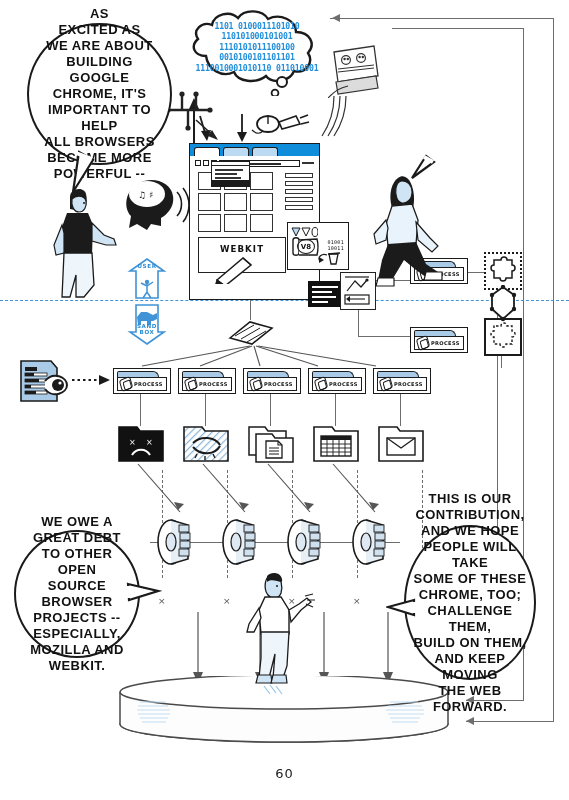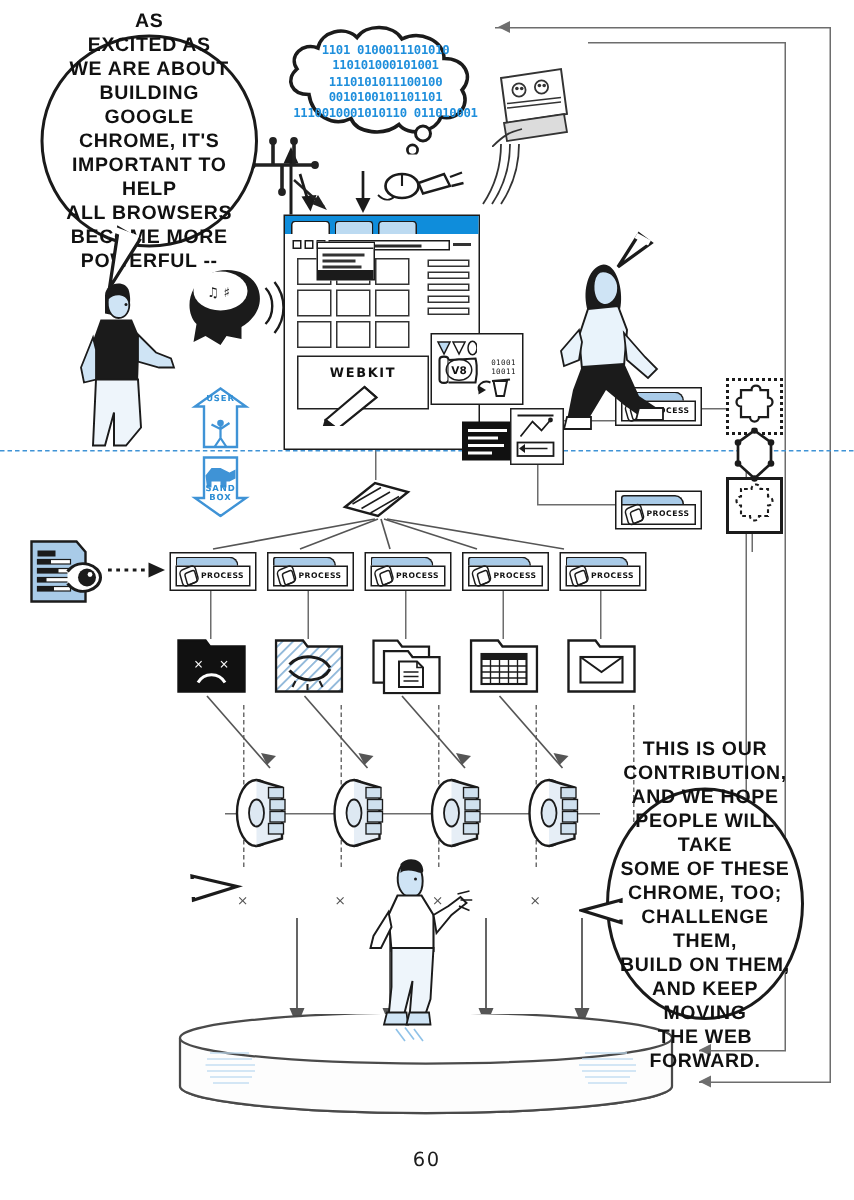--- a/index.html
+++ b/index.html
@@ -193,21 +193,21 @@
     font-size: 7px; font-weight: 700; color: #111;
   }
   #v8card .bits {
     position: absolute; right: 4px; top: 16px; font-size: 5px;
     color: #111; line-height: 6px; font-family: "DejaVu Sans Mono", monospace;
     letter-spacing: .3px;
   }
 
   
   #cloud {
-    position: absolute; left: 186px; top: 15px; width: 136px; height: 88px;
+    position: absolute; left: 186px; top: 8px; width: 136px; height: 88px;
     z-index: 18;
   }
   #cloud .cloudtext {
     position: absolute; left: 9px; top: 13px; width: 124px;
     font-family: "DejaVu Sans Mono", monospace;
     font-size: 8.2px; line-height: 10.4px;
     color: #1f8fdc; font-weight: 700; letter-spacing: -0.2px;
     overflow: hidden; height: 66px; text-align: center;
   }
 
@@ -772,20 +772,30 @@
       <line x1="272" y1="42" x2="302" y2="42"></line>
         <line x1="274" y1="46" x2="300" y2="46"></line>
     </g>
     <g stroke="#8fc2e8" stroke-width="1.1">
       <line x1="146" y1="10" x2="152" y2="18"></line>
       <line x1="152" y1="9" x2="158" y2="17"></line>
       <line x1="158" y1="10" x2="164" y2="18"></line>
     </g>
   </svg>
 
+  <div class="bubble" style="left:14px; top:530px; width:126px; height:128px; border-radius:50%;">
+    <div class="txt">WE OWE A
+GREAT DEBT
+TO OTHER OPEN
+SOURCE BROWSER
+PROJECTS --
+ESPECIALLY,
+MOZILLA AND
+WEBKIT.</div>
+  </div>
   <svg class="tail" style="left:124px;top:580px;width:38px;height:26px;">
     <path d="M4,4 L34,11 L5,20 Z" fill="#fff" stroke="#1b1b1b" stroke-width="2.2"></path>
     <line x1="4" y1="6" x2="4" y2="18" stroke="#fff" stroke-width="4"></line>
   </svg>
 
   <div class="bubble" style="left:404px; top:525px; width:132px; height:155px; border-radius:50%;">
     <div class="txt">THIS IS OUR
 CONTRIBUTION,
 AND WE HOPE
 PEOPLE WILL TAKE

